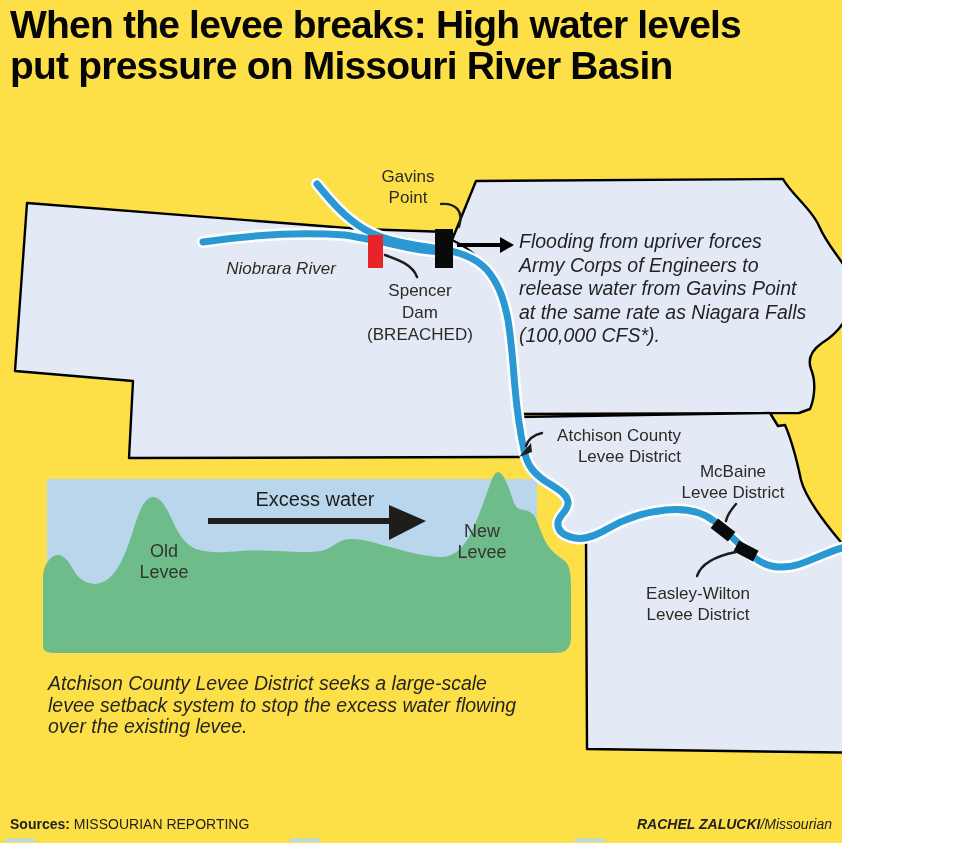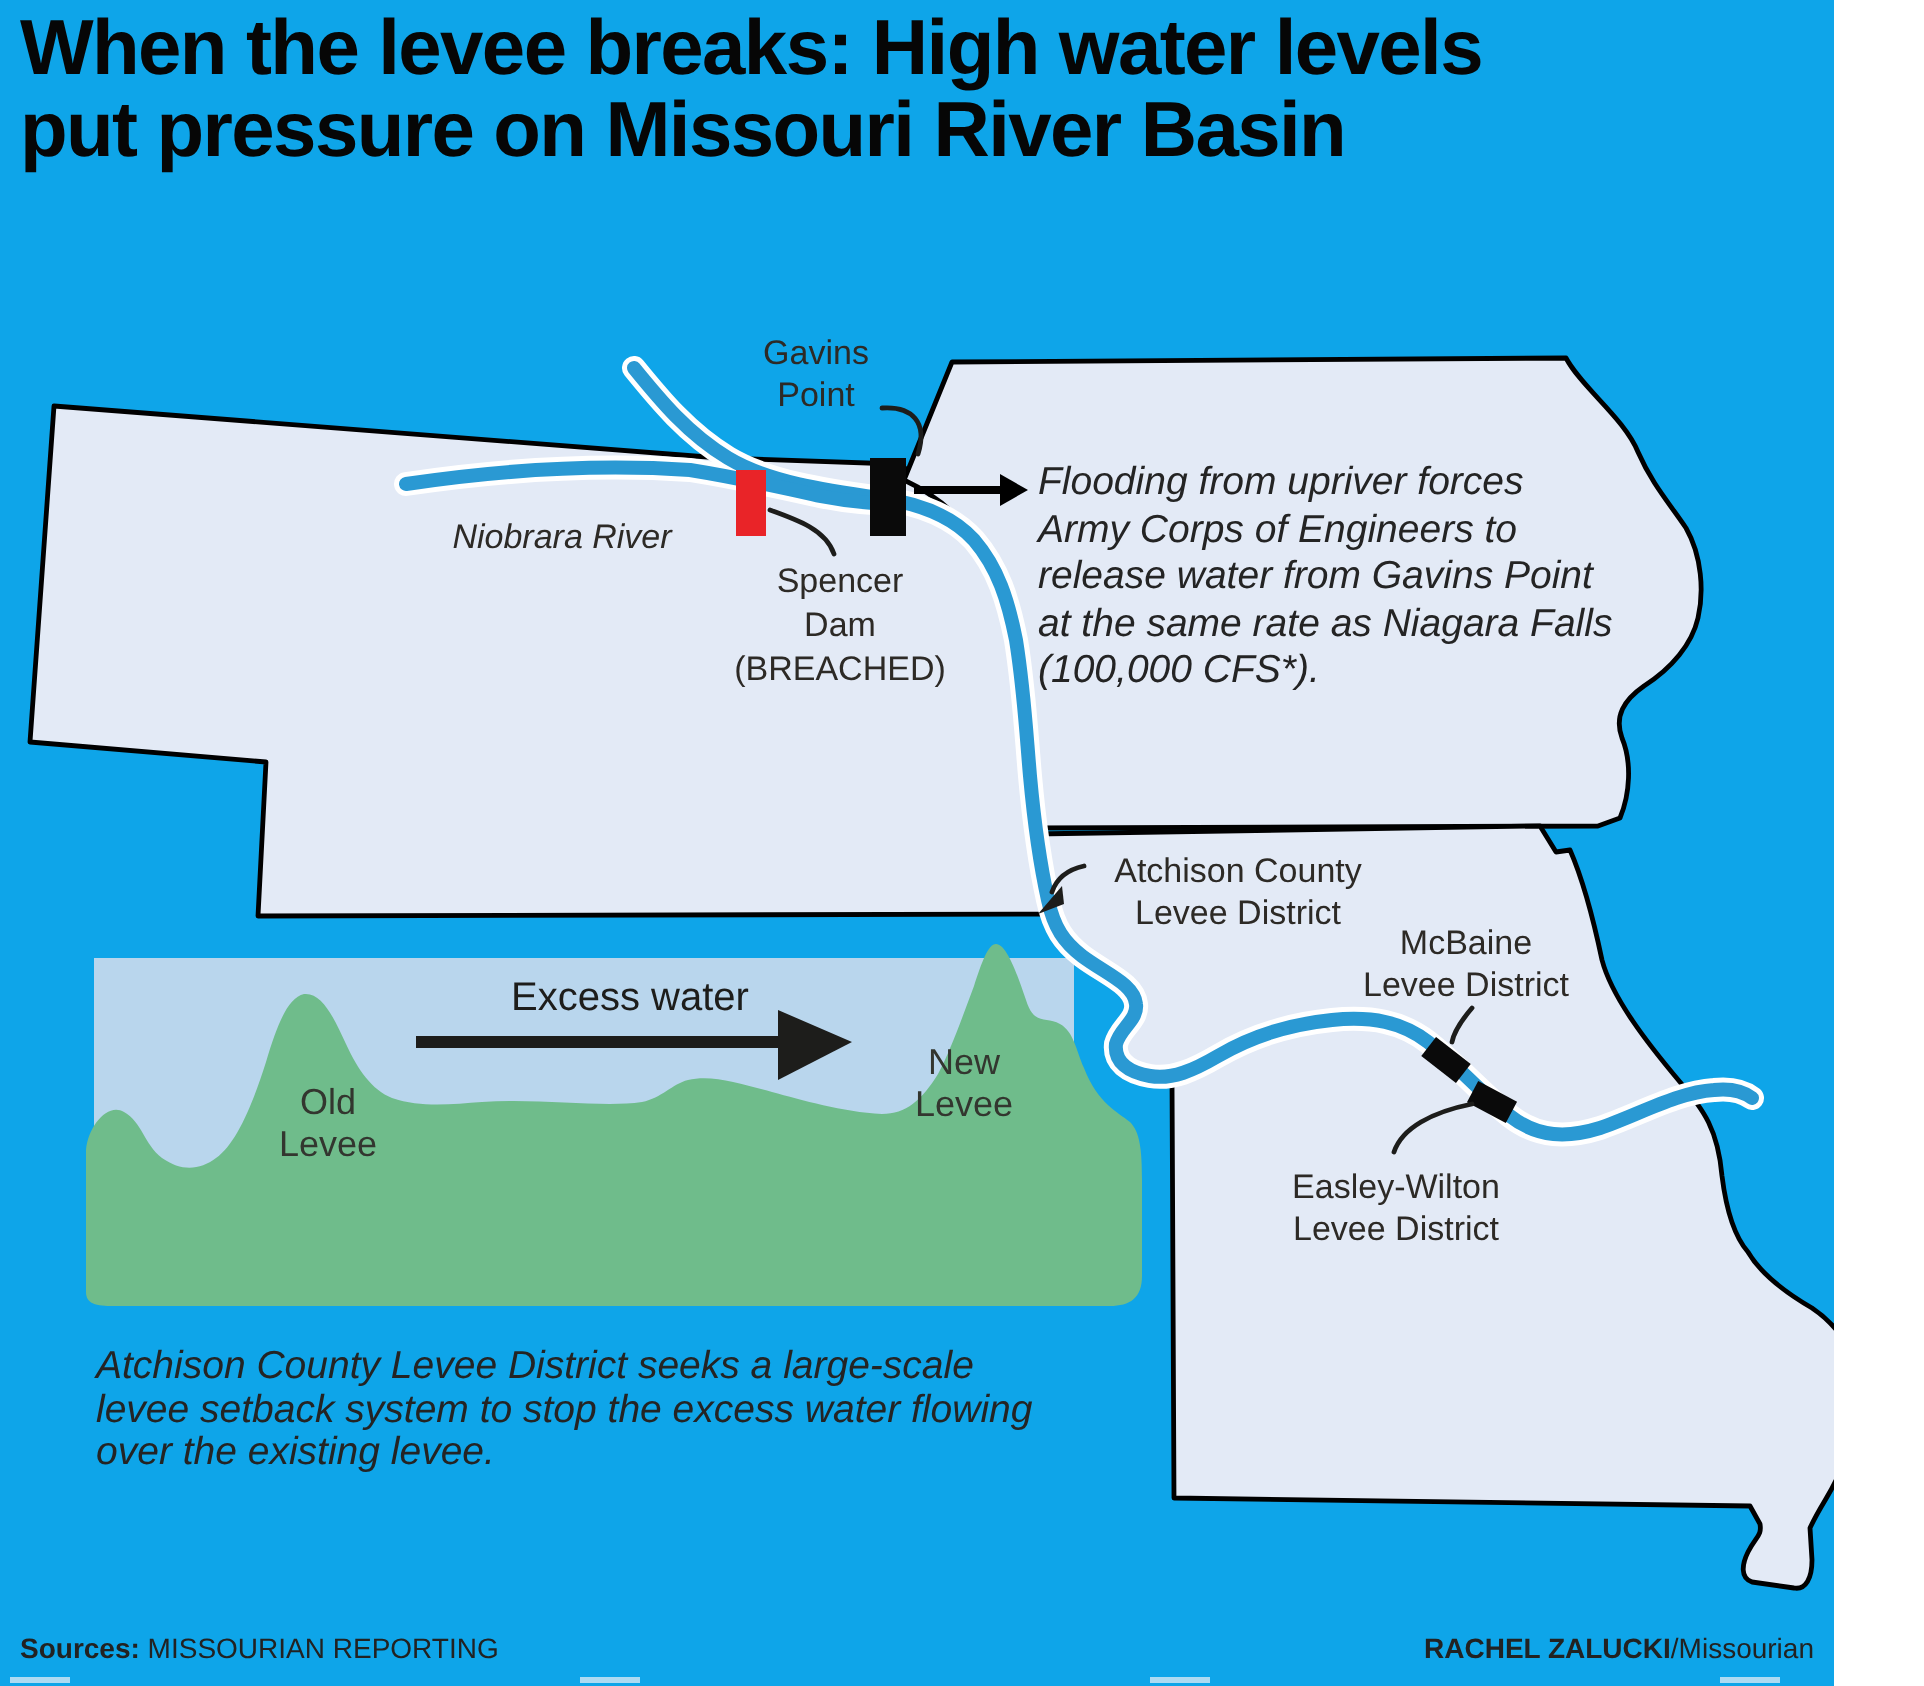--- a/index.html
+++ b/index.html
@@ -1,16 +1,16 @@
 <!DOCTYPE html>
 <html><head>
 <meta charset="utf-8">
 <style>
   html,body{margin:0;padding:0;background:#ffffff;}
-  .canvas{position:relative;width:917px;height:843px;background:#0ea5e9;overflow:hidden;
+  .canvas{position:relative;width:842px;height:843px;background:#fde047;overflow:hidden;
           font-family:"Liberation Sans", sans-serif;}
   .abs{position:absolute;}
   .headline{left:10px;top:4px;width:950px;font-size:39px;line-height:41px;font-weight:700;
             letter-spacing:-0.8px;color:#060606;white-space:pre-line;}
   .intro{left:10px;top:104px;width:930px;font-size:19.5px;line-height:26px;color:#121212;
          white-space:pre-line;}
   .lbl{font-size:17px;line-height:21px;color:#2d2a26;text-align:center;white-space:pre-line;
        transform:translateX(-50%);}
   .italic{font-style:italic;}
   .annotation{left:519px;top:230px;width:350px;font-size:19.5px;line-height:23.6px;
@@ -103,36 +103,36 @@
 Point</div>
   <div class="abs lbl italic" style="left:281px;top:258px;" data-name="niobrara-river-label">Niobrara River</div>
   <div class="abs lbl" style="left:420px;top:280px;line-height:22px;" data-name="spencer-dam-label">Spencer
 Dam
 (BREACHED)</div>
   <div class="abs annotation" data-name="flooding-annotation">Flooding from upriver forces
 Army Corps of Engineers to
 release water from Gavins Point
 at the same rate as Niagara Falls
 (100,000 CFS*).</div>
-  <div class="abs lbl" style="left:619px;top:425px;" data-name="atchison-levee-label">Atchison County
+  <div class="abs lbl" style="left:619px;top:425px;text-align:right;" data-name="atchison-levee-label">Atchison County
 Levee District</div>
   <div class="abs lbl" style="left:733px;top:461px;" data-name="mcbaine-levee-label">McBaine
 Levee District</div>
   <div class="abs lbl" style="left:698px;top:583px;" data-name="easley-wilton-levee-label">Easley-Wilton
 Levee District</div>
 
   <div class="abs excess" data-name="excess-water-label">Excess water</div>
   <div class="abs inset-lbl" style="left:164px;top:541px;" data-name="old-levee-label">Old
 Levee</div>
   <div class="abs inset-lbl" style="left:482px;top:521px;" data-name="new-levee-label">New
 Levee</div>
   <div class="abs footer" style="left:10px;" data-name="sources-line">
     <span class="b" data-name="sources-label">Sources:</span><span data-name="sources-value"> MISSOURIAN REPORTING</span>
   </div>
 
   <div class="abs caption" data-name="inset-caption">Atchison County Levee District seeks a large-scale
 levee setback system to stop the excess water flowing
 over the existing levee.</div>
-  <div class="abs footer" style="right:10px;text-align:right;left:auto;" data-name="credit-line">
+  <div class="abs footer" style="right:10px;text-align:right;left:auto;font-style:italic;" data-name="credit-line">
     <span class="b" data-name="credit-name">RACHEL ZALUCKI</span><span data-name="credit-org">/Missourian</span>
   </div>
 
 </div>
 
 </body></html>

